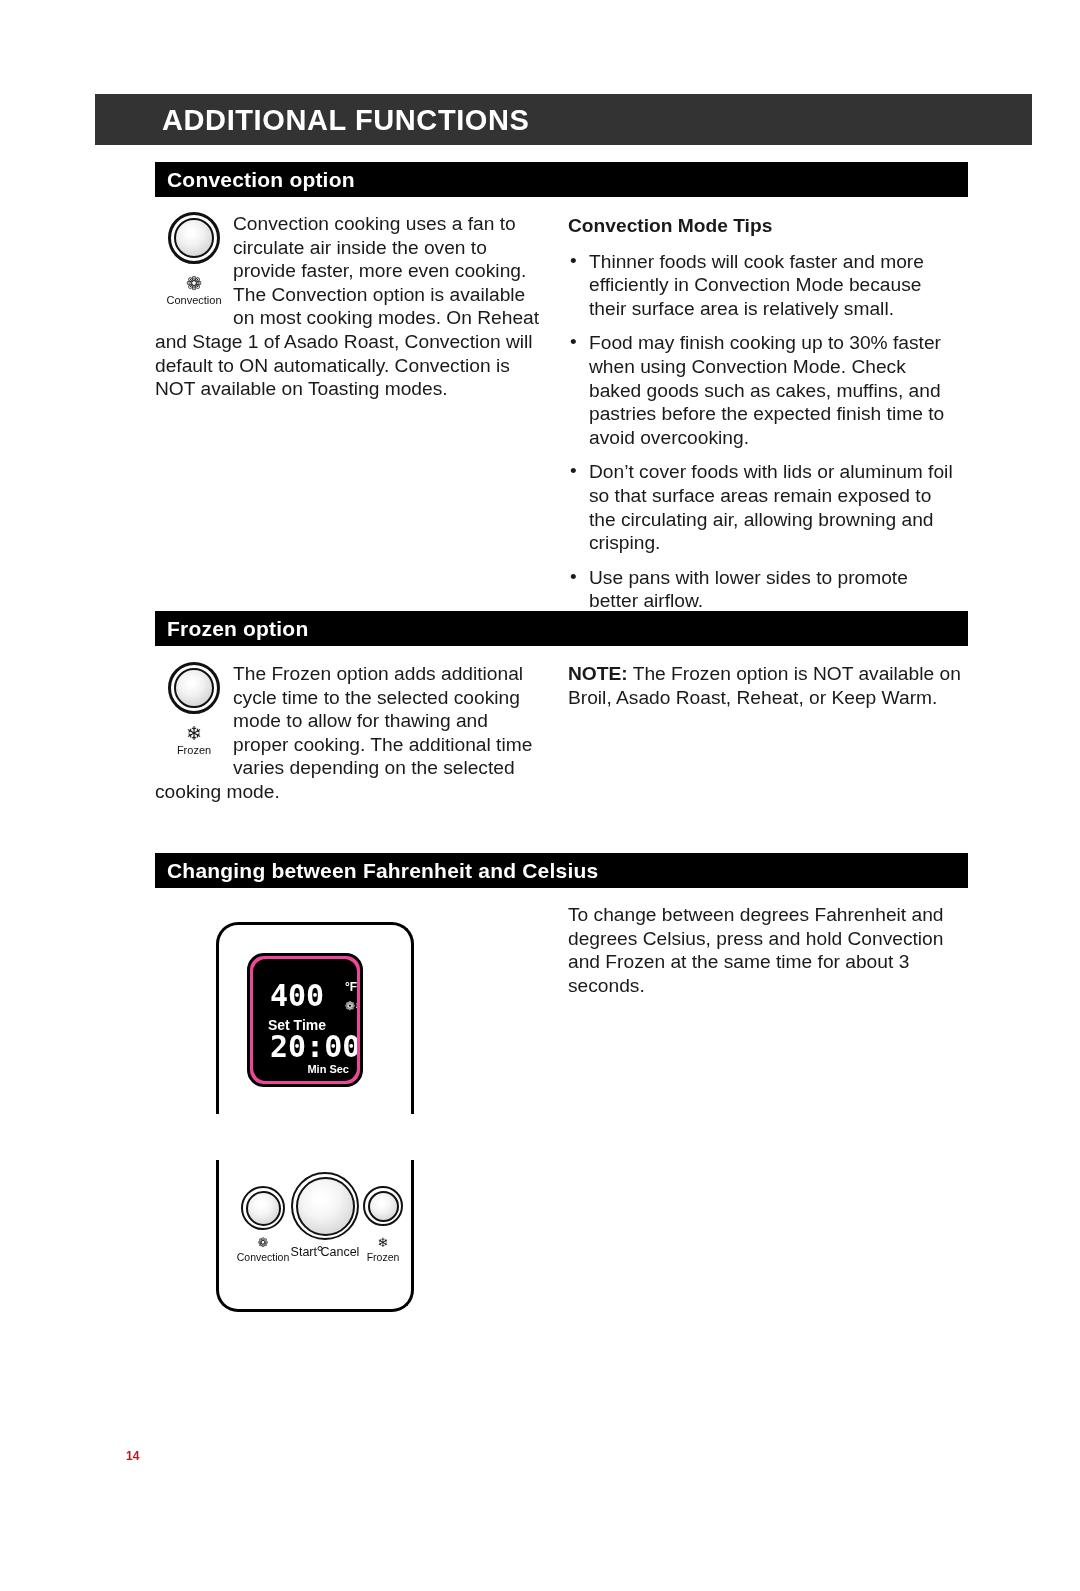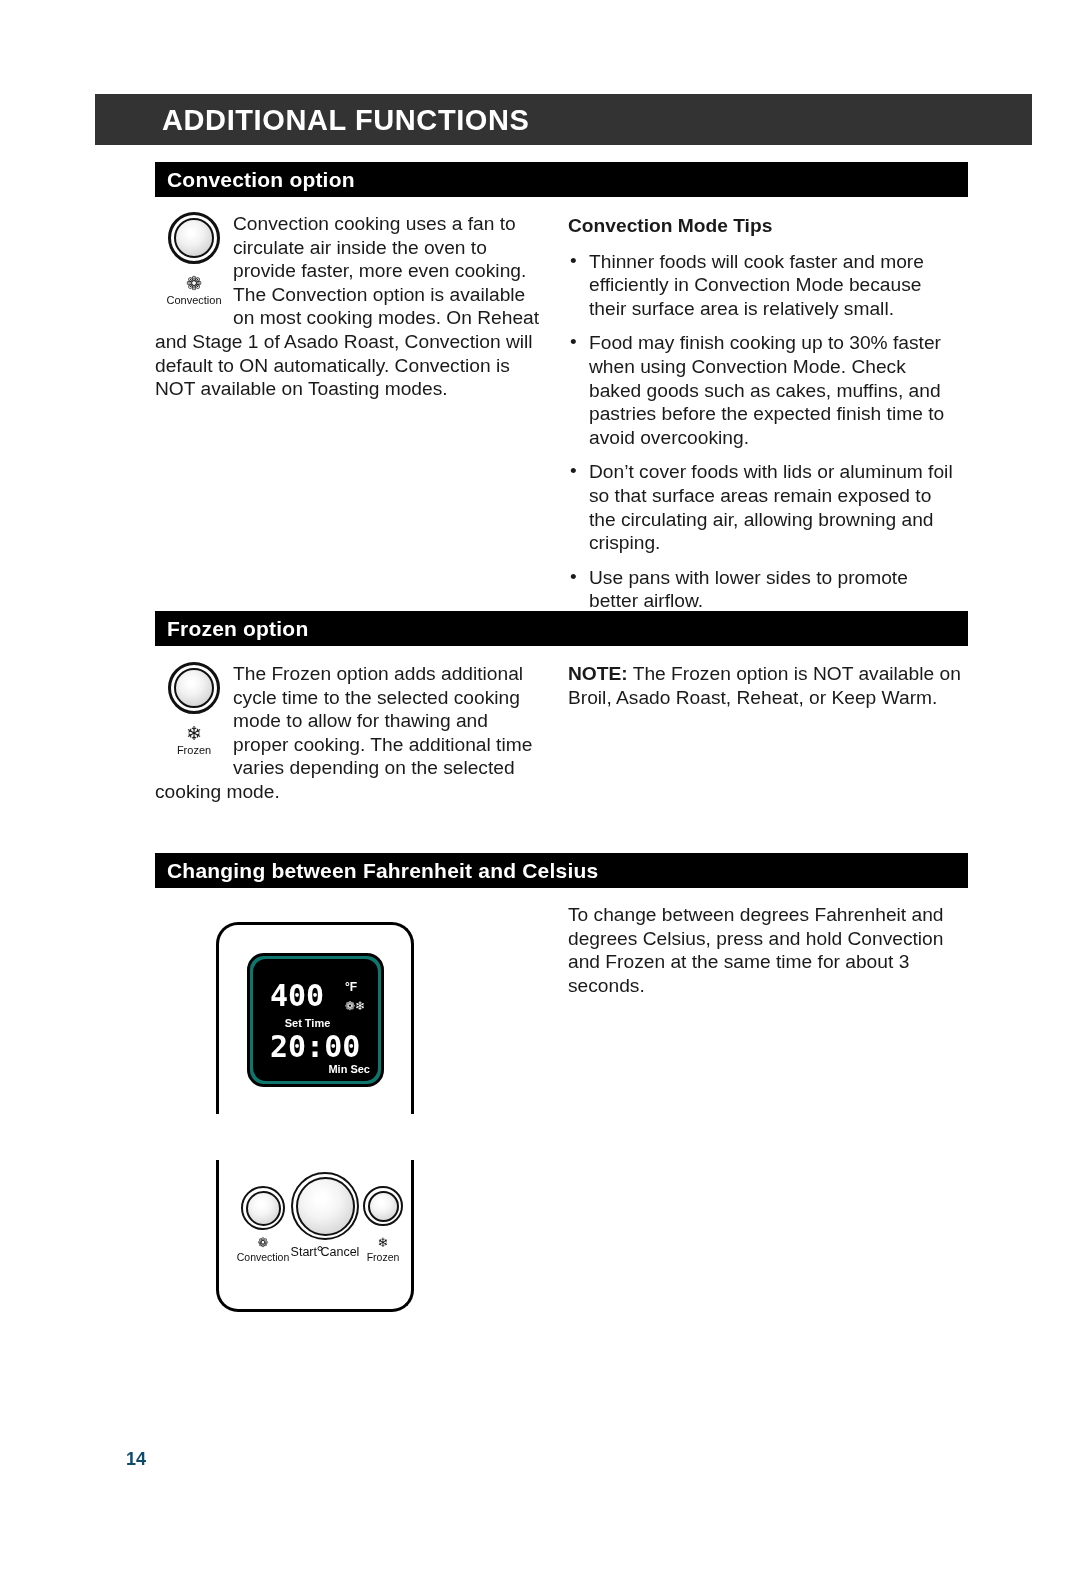--- a/index.html
+++ b/index.html
@@ -175,26 +175,26 @@
     position: absolute;
     left: -3.5px; right: -3.5px;
     height: 0;
   }
 
   
   #lcd-outer {
     position: absolute;
     left: 28px;
     top: 28px;
-    width: 137px;
+    width: 116px;
     height: 134px;
     border: 3px solid #000000;
     border-radius: 17px;
     box-sizing: border-box;
-    background: #0f766e;
+    background: #ec4899;
     padding: 3px;
   }
   #lcd-screen {
     width: 100%;
     height: 100%;
     background: #000000;
     border-radius: 13px;
     position: relative;
     overflow: hidden;
   }
@@ -226,21 +226,21 @@
     font-size: 12px;
     line-height: 12px;
     white-space: nowrap;
   }
   #lcd-settime {
     position: absolute;
     left: 0;
     right: 16px;
     top: 58px;
     text-align: center;
-    font-size: 11px;
+    font-size: 14px;
     font-weight: bold;
     color: #ffffff;
     font-family: "Liberation Sans", sans-serif;
   }
   #lcd-time {
     position: absolute;
     left: 17px;
     top: 73px;
     font-size: 30px;
     line-height: 30px;
@@ -320,23 +320,23 @@
     border: 1.4px solid #111111;
     background: #ffffff;
     box-sizing: border-box;
   }
 
   
   #page-number {
     position: absolute;
     left: 126px;
     top: 1449px;
-    font-size: 18px;
-    font-weight: bold;
-    color: #0c4a6e;
+    font-size: 12px;
+    font-weight: bold;
+    color: #b91c1c;
   }
 </style>
 </head>
 <body>
 
 <div class="chapter-bar">
   <span class="chapter-title">ADDITIONAL FUNCTIONS</span>
 </div>
 
 <div class="section-bar" id="bar-convection">

